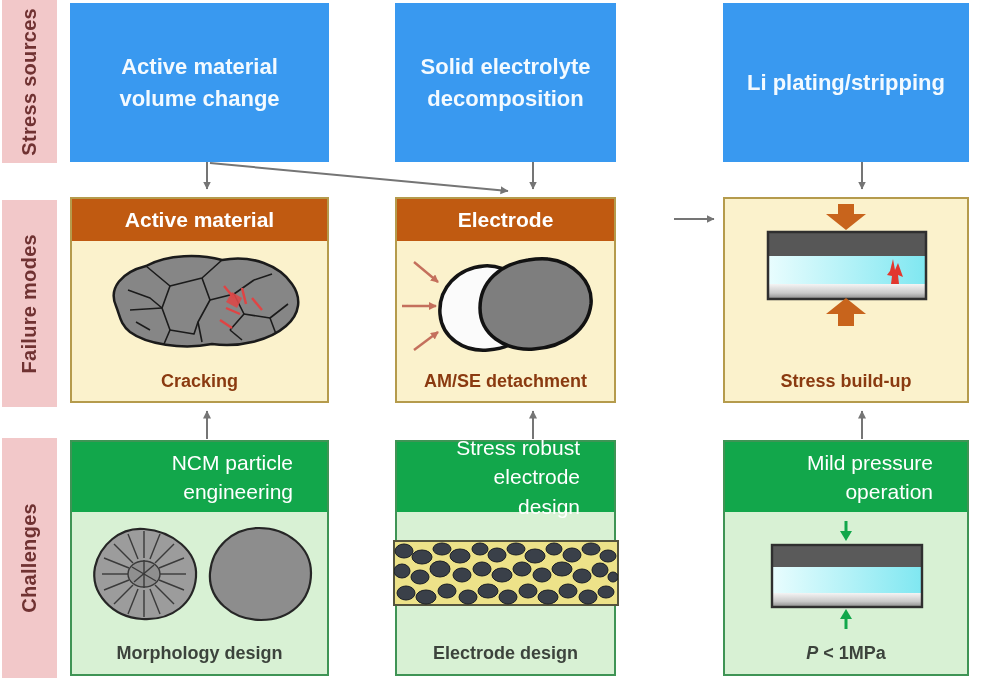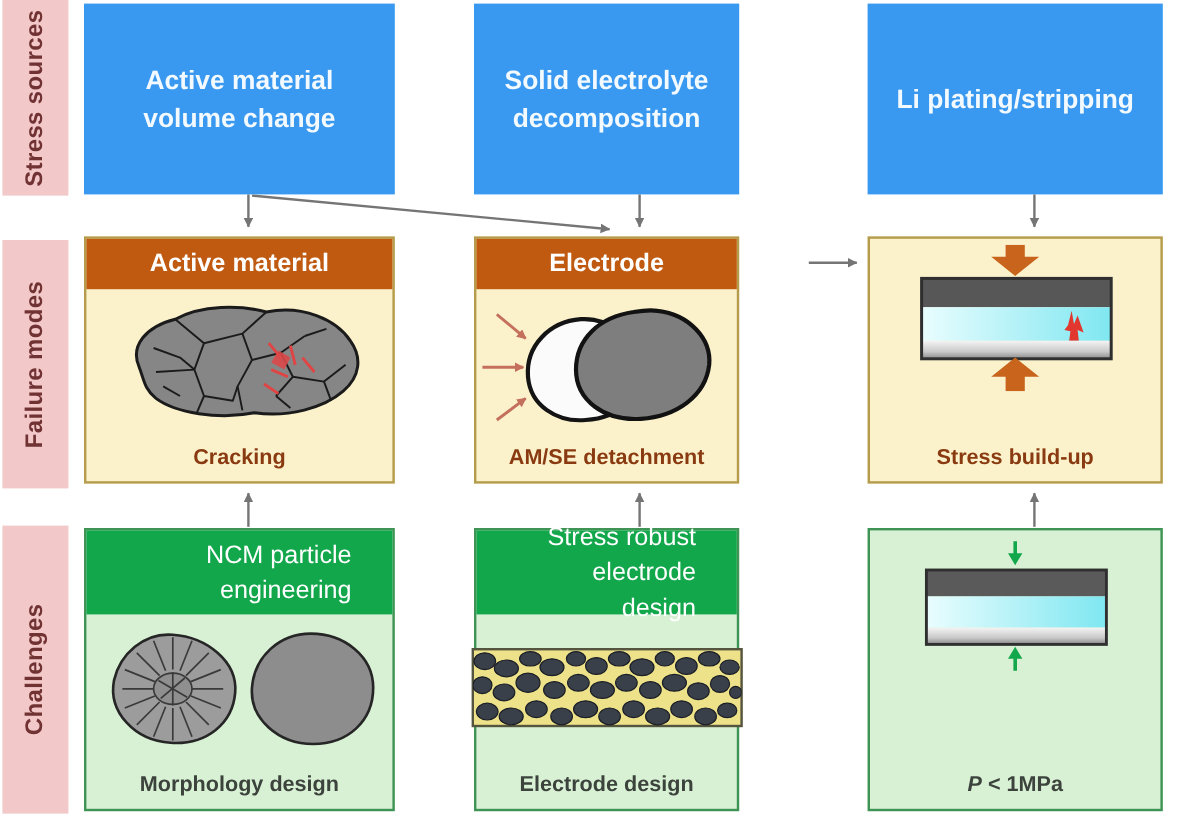--- a/index.html
+++ b/index.html
@@ -248,20 +248,21 @@
             <ellipse cx="188" cy="72" rx="9" ry="7"></ellipse>
             <ellipse cx="208" cy="78" rx="9" ry="7"></ellipse>
             <ellipse cx="226" cy="73" rx="8" ry="6"></ellipse>
         </g>
       </svg>
       <div class="cap dark">Electrode design</div>
     </div>
   </div>
 
   <div class="low col3">
+    <div class="low-h">Mild pressure operation</div>
     <div class="low-b">
       <svg class="illus" width="252" height="122" viewBox="0 0 252 122">
         <g style="stroke:var(--green);fill:var(--green)">
           <line x1="126" y1="2" x2="126" y2="14" stroke-width="3"></line>
           <polygon points="120,12 132,12 126,22" stroke="none"></polygon>
         </g>
         <rect x="52" y="26" width="150" height="22" fill="#5A5A5A"></rect>
         <rect x="52" y="48" width="150" height="26" fill="url(#cyG)"></rect>
         <rect x="52" y="74" width="150" height="14" fill="url(#agG)"></rect>
         <rect x="52" y="26" width="150" height="62" fill="none" stroke="#2f2f2f" stroke-width="2.4"></rect>

